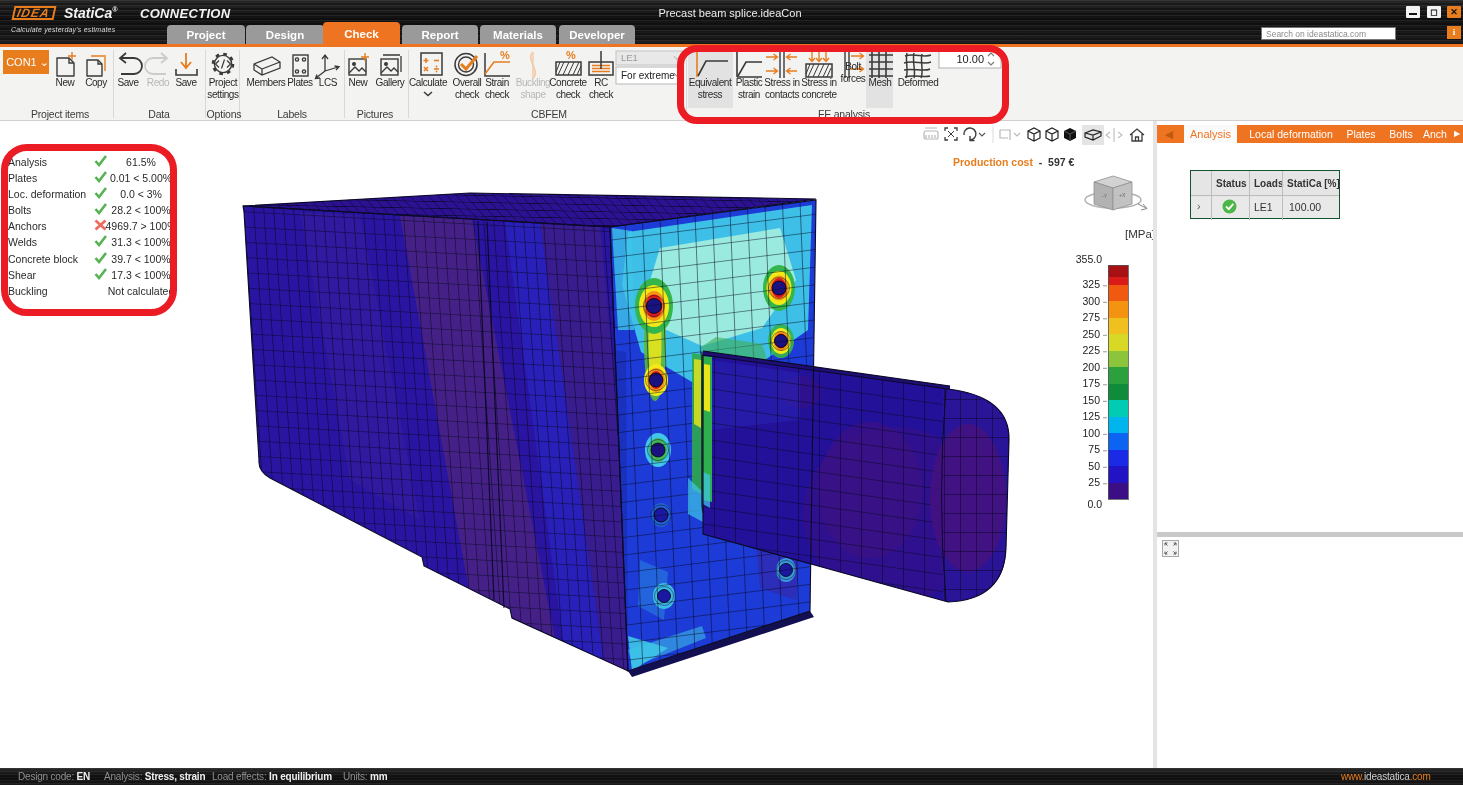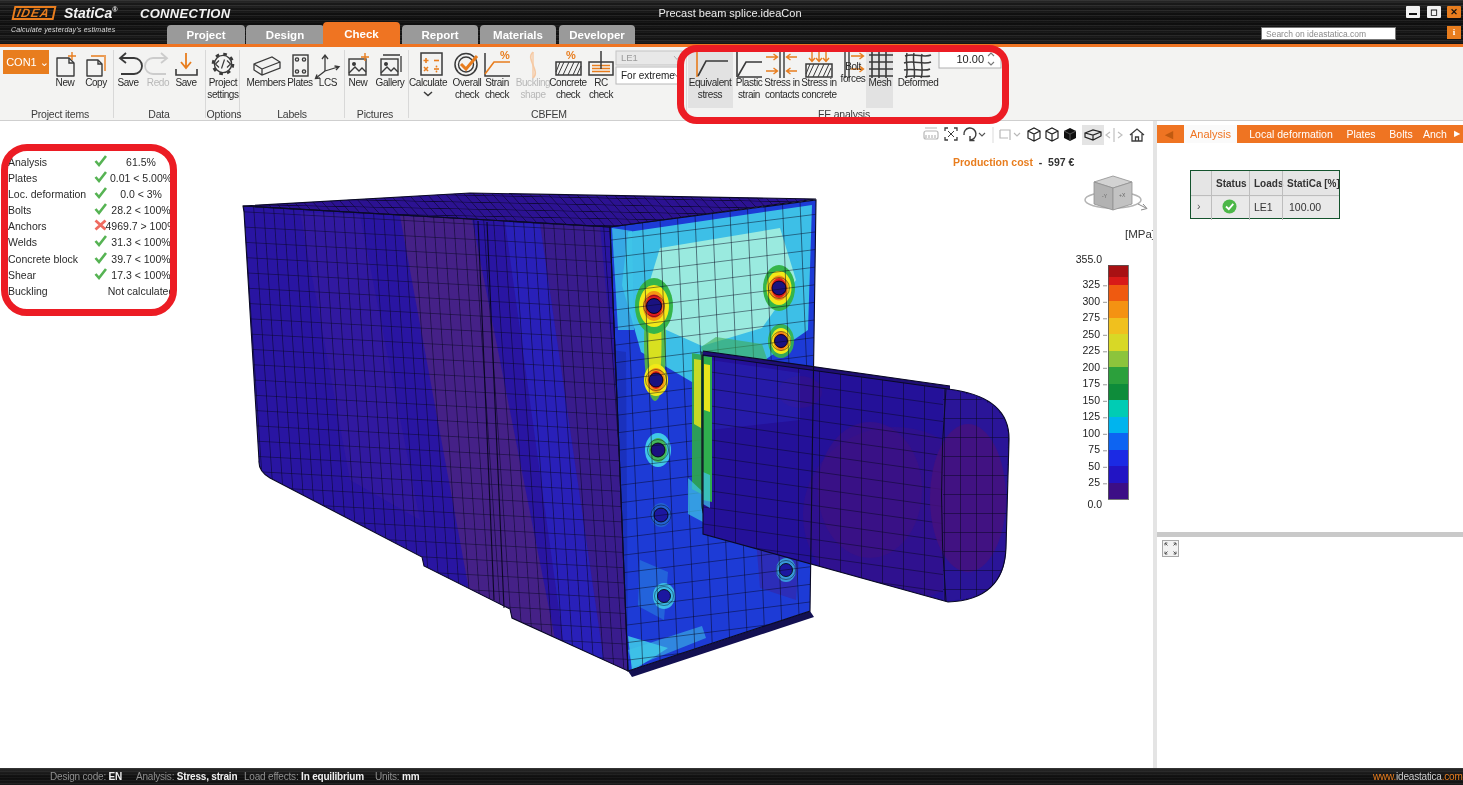--- a/index.html
+++ b/index.html
@@ -40,21 +40,21 @@
   .ilabel { position:absolute; font-size:10px; letter-spacing:-0.4px; color:#2a2a2a; text-align:center; line-height:12px; }
   .dis { color:#b8b8b8; }
   #con1 { left:3px; top:3px; width:46px; height:24px; background:#e87d1e; color:#fff; font-size:11px;
     line-height:24px; text-align:right; }
   
   #statusbar { left:0; top:768px; width:1463px; height:17px; letter-spacing:-0.2px;
     background: repeating-linear-gradient(180deg, rgba(255,255,255,0.05) 0 1px, rgba(0,0,0,0) 1px 3px),
       linear-gradient(180deg,#2a2a2a,#0d0d0d 55%,#1a1a1a);
     font-size:10px; line-height:17px; color:#8f8f8f; }
   #statusbar b { color:#f0f0f0; }
-  #statusbar .it { position:absolute; top:0;margin-left:32px; }
+  #statusbar .it { position:absolute; top:0; }
   
   #rpanel { left:1157px; top:121px; width:306px; height:647px; background:#fff; }
   #rdivider { left:1153px; top:121px; width:4px; height:647px; background:#e4e4e4; }
   #rtabs { left:1157px; top:125px; width:306px; height:18px; background:#ef7422; color:#fff; font-size:11px; }
   .rtab { position:absolute; top:0; height:18px; line-height:18px; text-align:center; }
   #rtab-active { left:27px; width:53px; background:#fafafa; color:#ef7422; }
   #rhead { left:1172px; top:169px; font-size:14px; font-weight:bold; color:#e87d1e;padding-left:20px; }
   
   #lcheck { left:8px; top:155px; width:200px; font-size:11px; color:#2a2a2a; }
   .lrow { height:16.1px; position:relative; }

